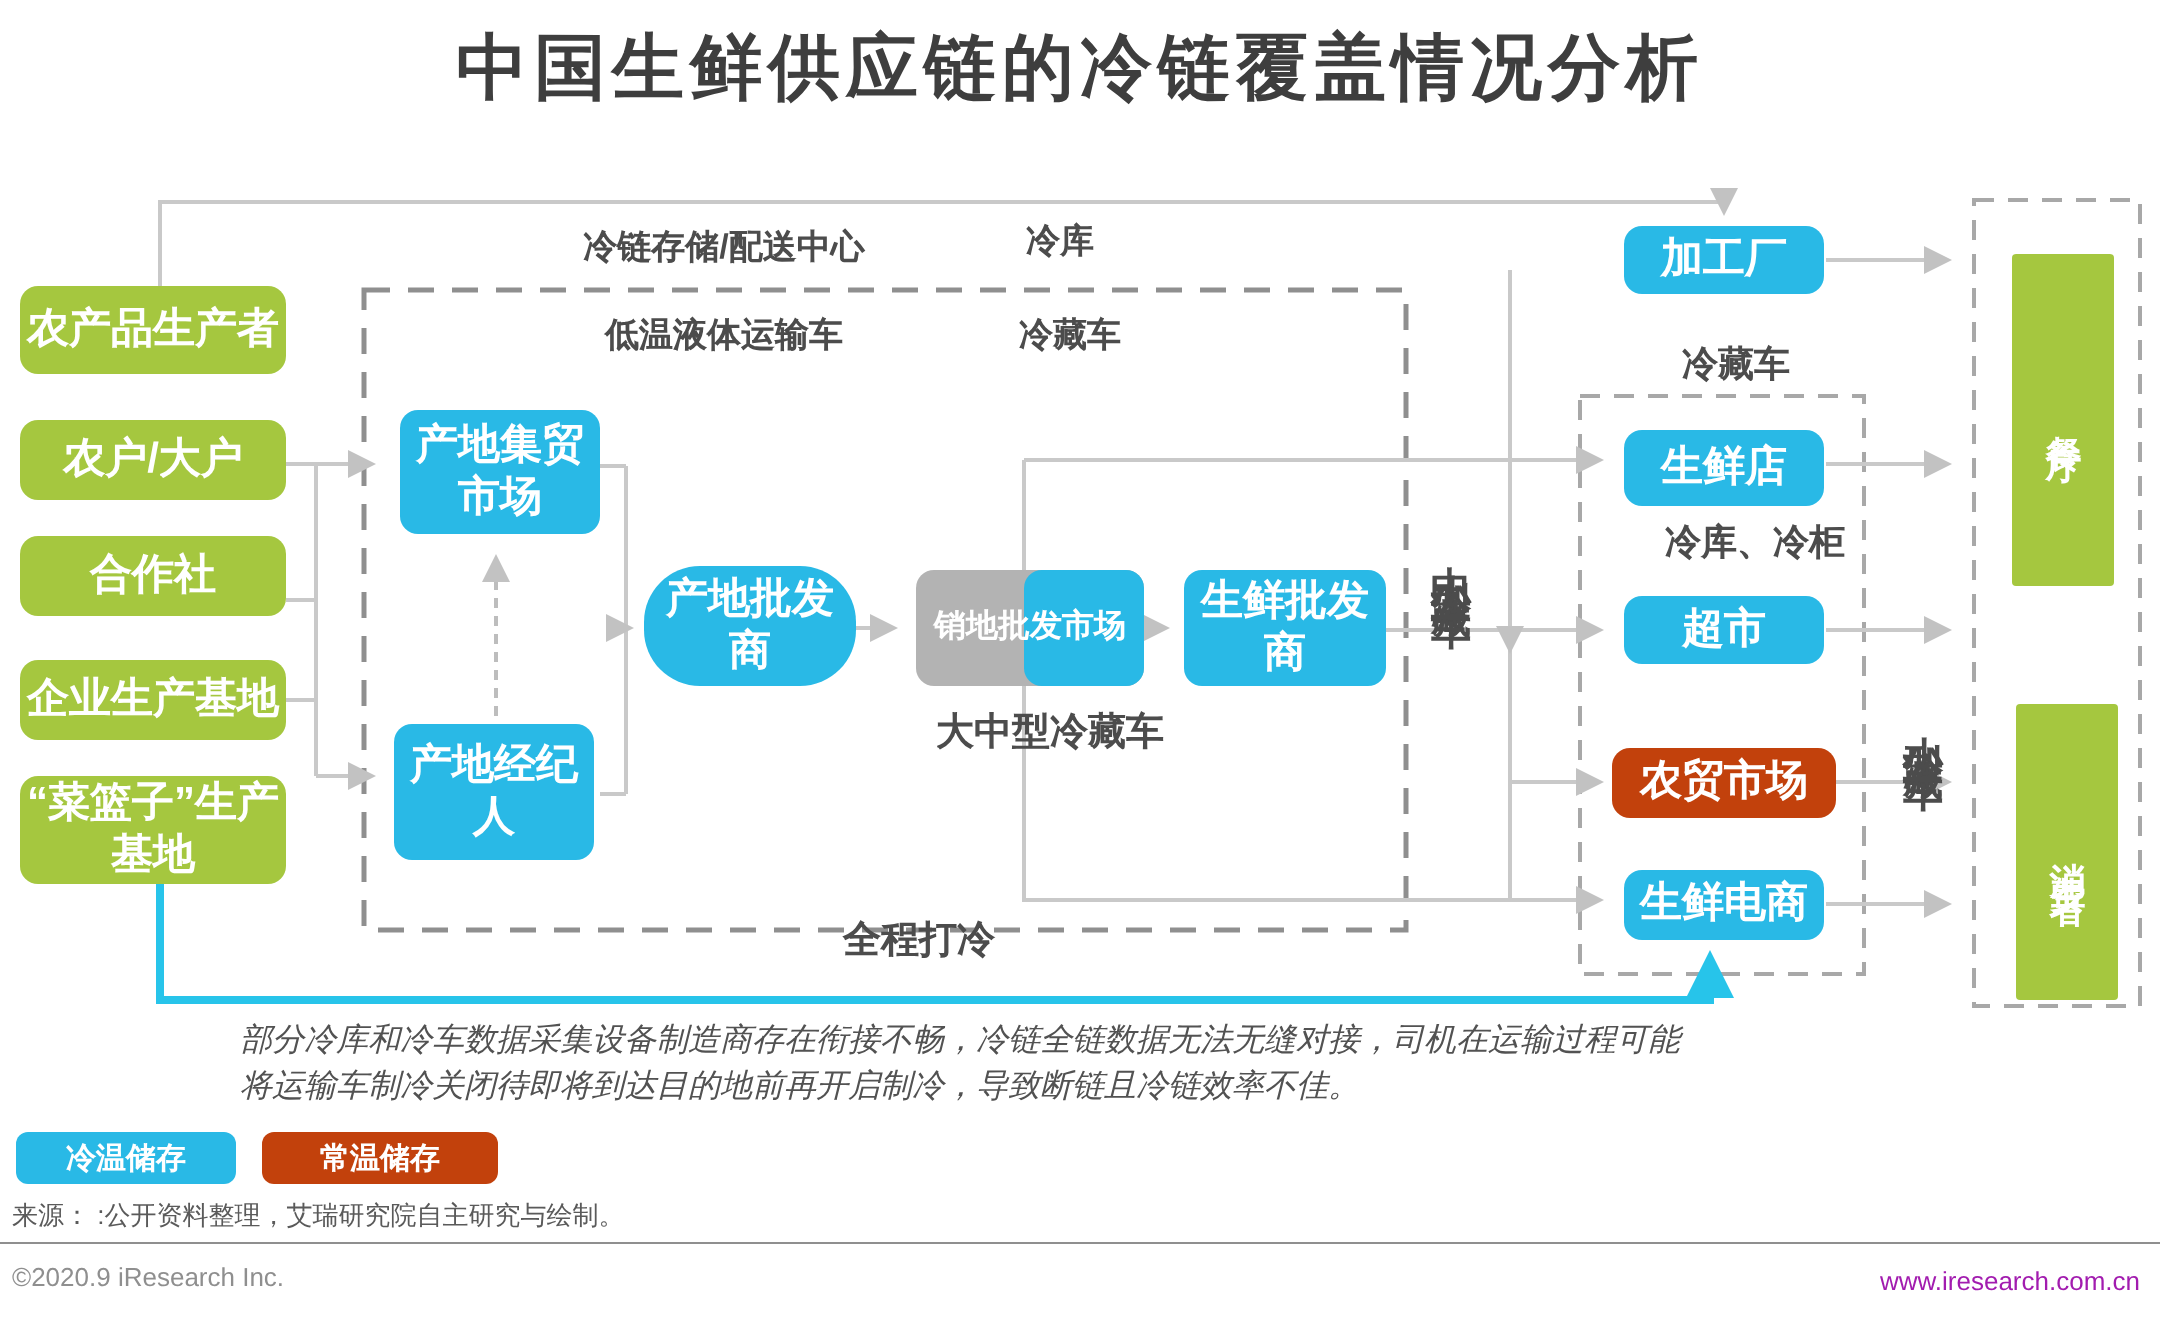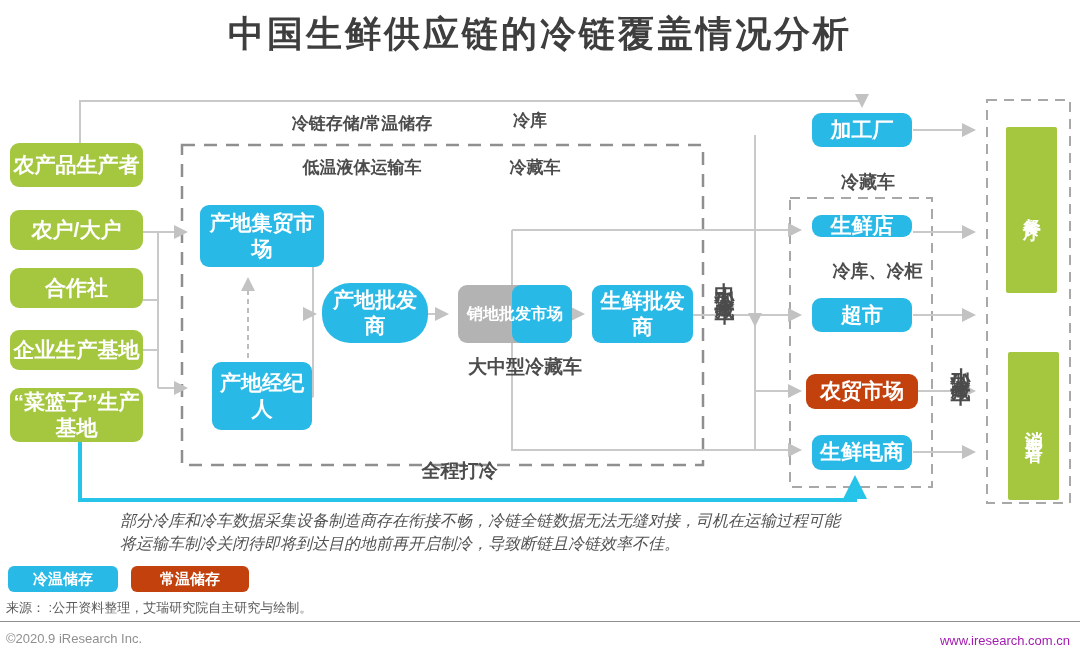--- a/index.html
+++ b/index.html
@@ -93,60 +93,60 @@
   <div class="box green" style="left:10px;top:268px;width:133px;height:40px;">
       <span>合作社</span>
     </div>
   <div class="box green" style="left:10px;top:330px;width:133px;height:40px;">
       <span>企业生产基地</span>
     </div>
   <div class="box green" style="left:10px;top:388px;width:133px;height:54px;">
       <span>“菜篮子”生产基地</span>
     </div>
 
-  <div class="box blue" style="left:200px;top:205px;width:124px;height:62px;">
+  <div class="box blue" style="left:200px;top:205px;width:100px;height:62px;">
       <span>产地集贸市场</span>
     </div>
-  <div class="box blue" style="left:212px;top:362px;width:100px;height:68px;">
+  <div class="box blue" style="left:197px;top:362px;width:100px;height:68px;">
       <span>产地经纪人</span>
     </div>
   <div class="box blue" style="left:322px;top:283px;width:106px;height:60px;border-radius:28px;">
       <span>产地批发商</span>
     </div>
   <div class="box split" style="left:458px;top:285px;width:114px;height:58px;font-size:16px;">
       <span>销地批发市场</span>
     </div>
   <div class="box blue" style="left:592px;top:285px;width:101px;height:58px;">
       <span>生鲜批发商</span>
     </div>
 
   <div class="box blue" style="left:812px;top:113px;width:100px;height:34px;">
       <span>加工厂</span>
     </div>
-  <div class="box blue" style="left:812px;top:215px;width:100px;height:22px;">
+  <div class="box blue" style="left:812px;top:215px;width:100px;height:38px;">
       <span>生鲜店</span>
     </div>
   <div class="box blue" style="left:812px;top:298px;width:100px;height:34px;">
       <span>超市</span>
     </div>
   <div class="box gray" style="left:806px;top:374px;width:112px;height:35px;">
       <span>农贸市场</span>
     </div>
   <div class="box blue" style="left:812px;top:435px;width:100px;height:35px;">
       <span>生鲜电商</span>
     </div>
 
   <div class="box green vbox" style="left:1006px;top:127px;width:51px;height:166px;border-radius:2px;">
       <span>餐厅</span>
     </div>
   <div class="box green vbox" style="left:1008px;top:352px;width:51px;height:148px;border-radius:2px;">
       <span>消费者</span>
     </div>
 
-  <div class="lbl" style="left:262px;top:114px;width:200px;">冷链存储/常温储存</div>
+  <div class="lbl" style="left:262px;top:114px;width:200px;">冷链存储/配送中心</div>
   <div class="lbl" style="left:490px;top:111px;width:80px;">冷库</div>
   <div class="lbl" style="left:262px;top:158px;width:200px;">低温液体运输车</div>
   <div class="lbl" style="left:490px;top:158px;width:90px;">冷藏车</div>
   <div class="lbl" style="left:450px;top:356px;width:150px;font-size:19px;">大中型冷藏车</div>
   <div class="vlbl" style="left:712px;top:204px;height:150px;">中小型冷藏车</div>
   <div class="lbl" style="left:828px;top:172px;width:80px;font-size:18px;">冷藏车</div>
   <div class="lbl" style="left:815px;top:261px;width:125px;font-size:18px;">冷库、冷柜</div>
   <div class="vlbl" style="left:948px;top:292px;height:140px;">小型冷藏车</div>
   <div class="lbl" style="left:402px;top:460px;width:115px;font-size:19px;text-align:center;">全程打冷</div>
 

